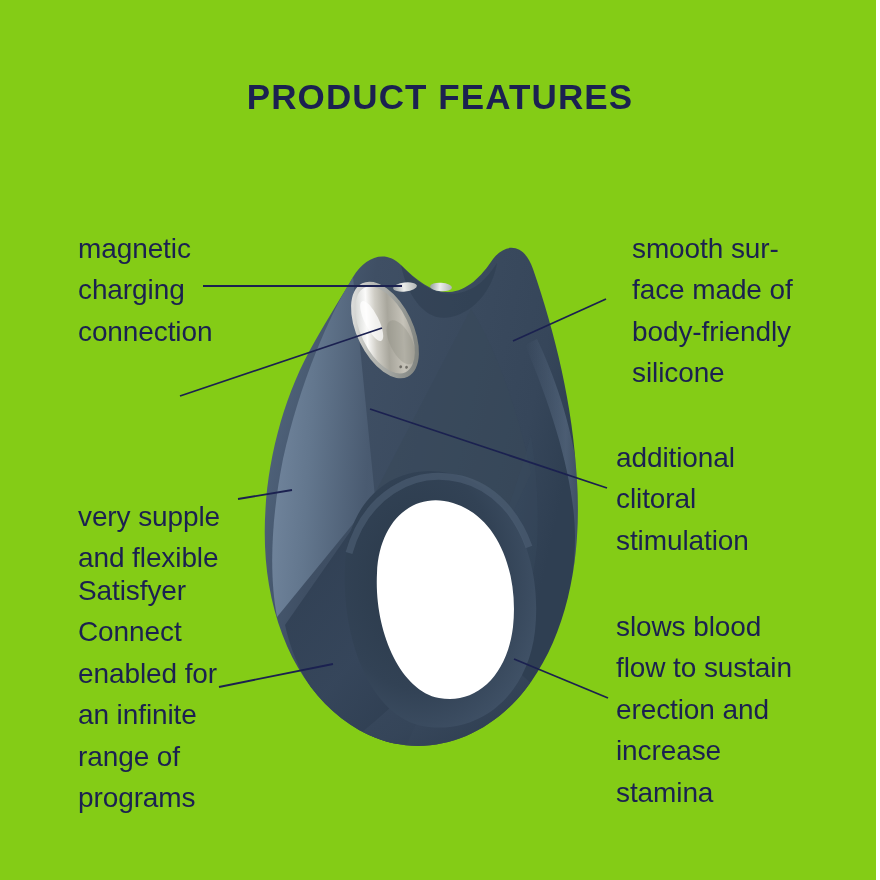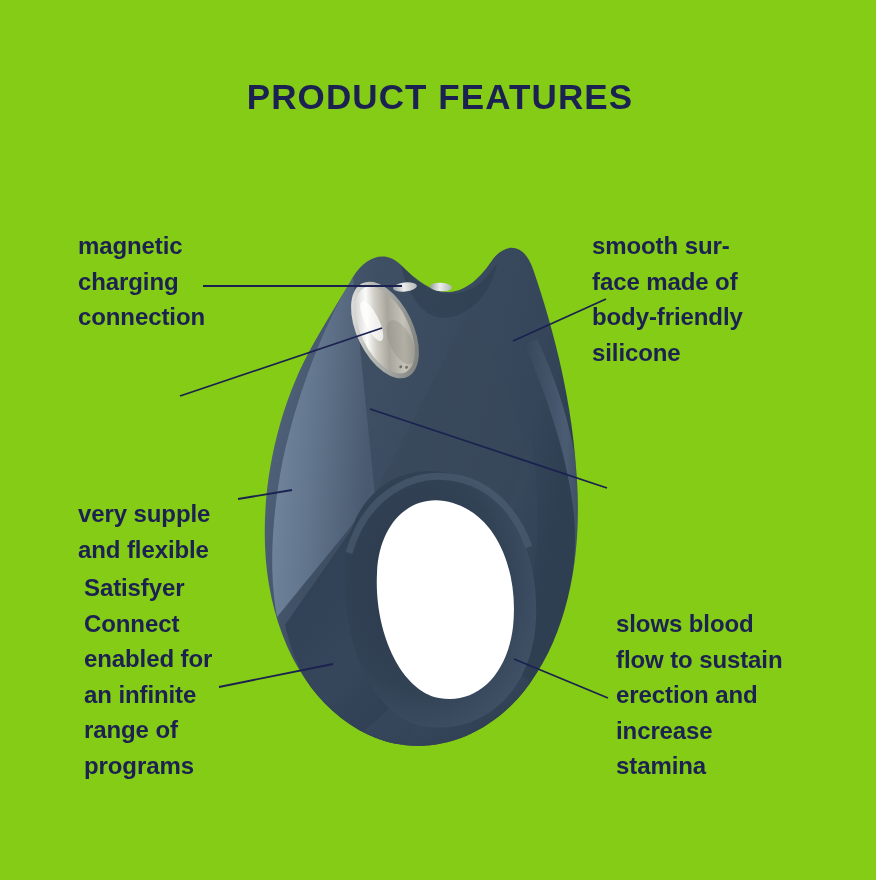--- a/index.html
+++ b/index.html
@@ -31,22 +31,22 @@
     font-weight: bold;
     letter-spacing: 1.1px;
     color: #1b2150;
     line-height: 1.1;
   }
 
   
   .callout {
     position: absolute;
     font-family: "Liberation Sans", sans-serif;
-    font-size: 24px;
-    font-weight: bold;
+    font-size: 28px;
+    font-weight: normal;
     color: #1b2150;
     line-height: 1.48;
     white-space: pre-line;
     letter-spacing: -0.1px;
   }
   .callout.left  { text-align: left; }
   .callout.right { text-align: left; }
 
   
   #leader-lines {
@@ -255,32 +255,35 @@
   </svg>
 
   <div class="callout left" style="left:78px; top:228px; width:160px;">magnetic
 charging
 connection</div>
 
 
   <div class="callout left" style="left:78px; top:496px; width:170px;">very supple
 and flexible</div>
 
-  <div class="callout left" style="left:84px; top:570px; width:170px;">Satisfyer
+  <div class="callout left" style="left:78px; top:570px; width:170px;">Satisfyer
 Connect
 enabled for
 an infinite
 range of
 programs</div>
 
-  <div class="callout right" style="left:592px; top:228px; width:200px;">smooth sur-
+  <div class="callout right" style="left:632px; top:228px; width:200px;">smooth sur-
 face made of
 body-friendly
 silicone</div>
 
+  <div class="callout right" style="left:616px; top:437px; width:200px;">additional
+clitoral
+stimulation</div>
 
   <div class="callout right" style="left:616px; top:606px; width:210px;">slows blood
 flow to sustain
 erection and
 increase
 stamina</div>
 
 </div>
 
 </body></html>

